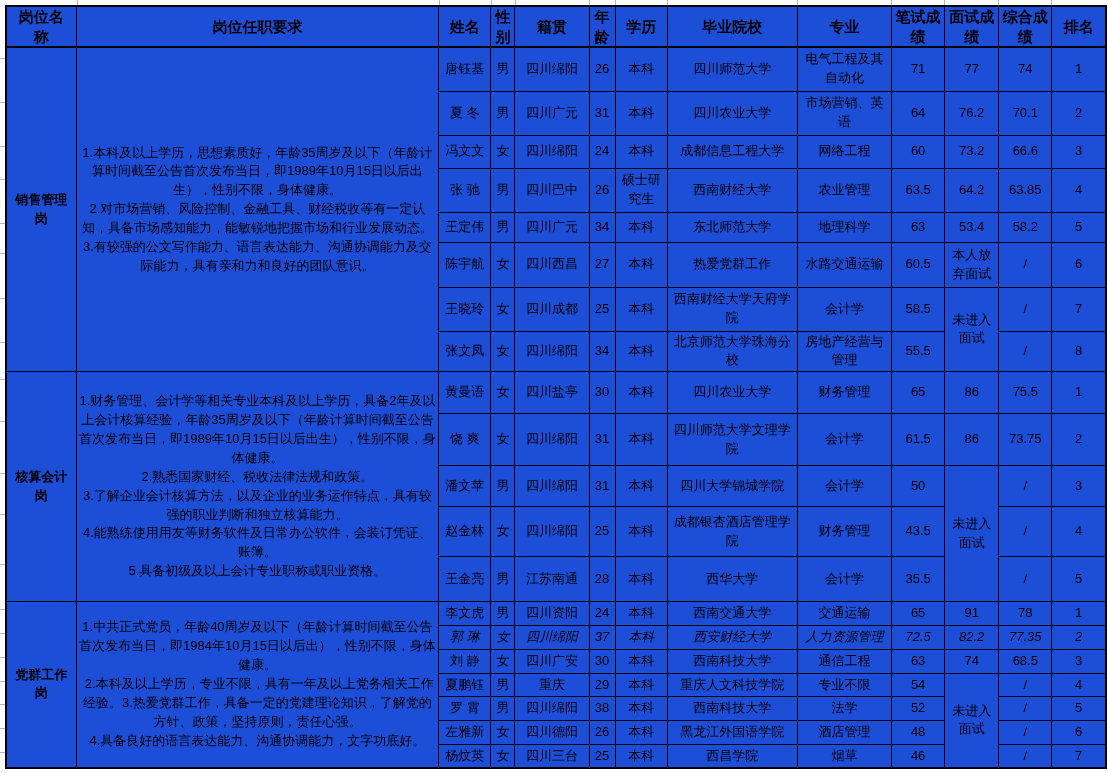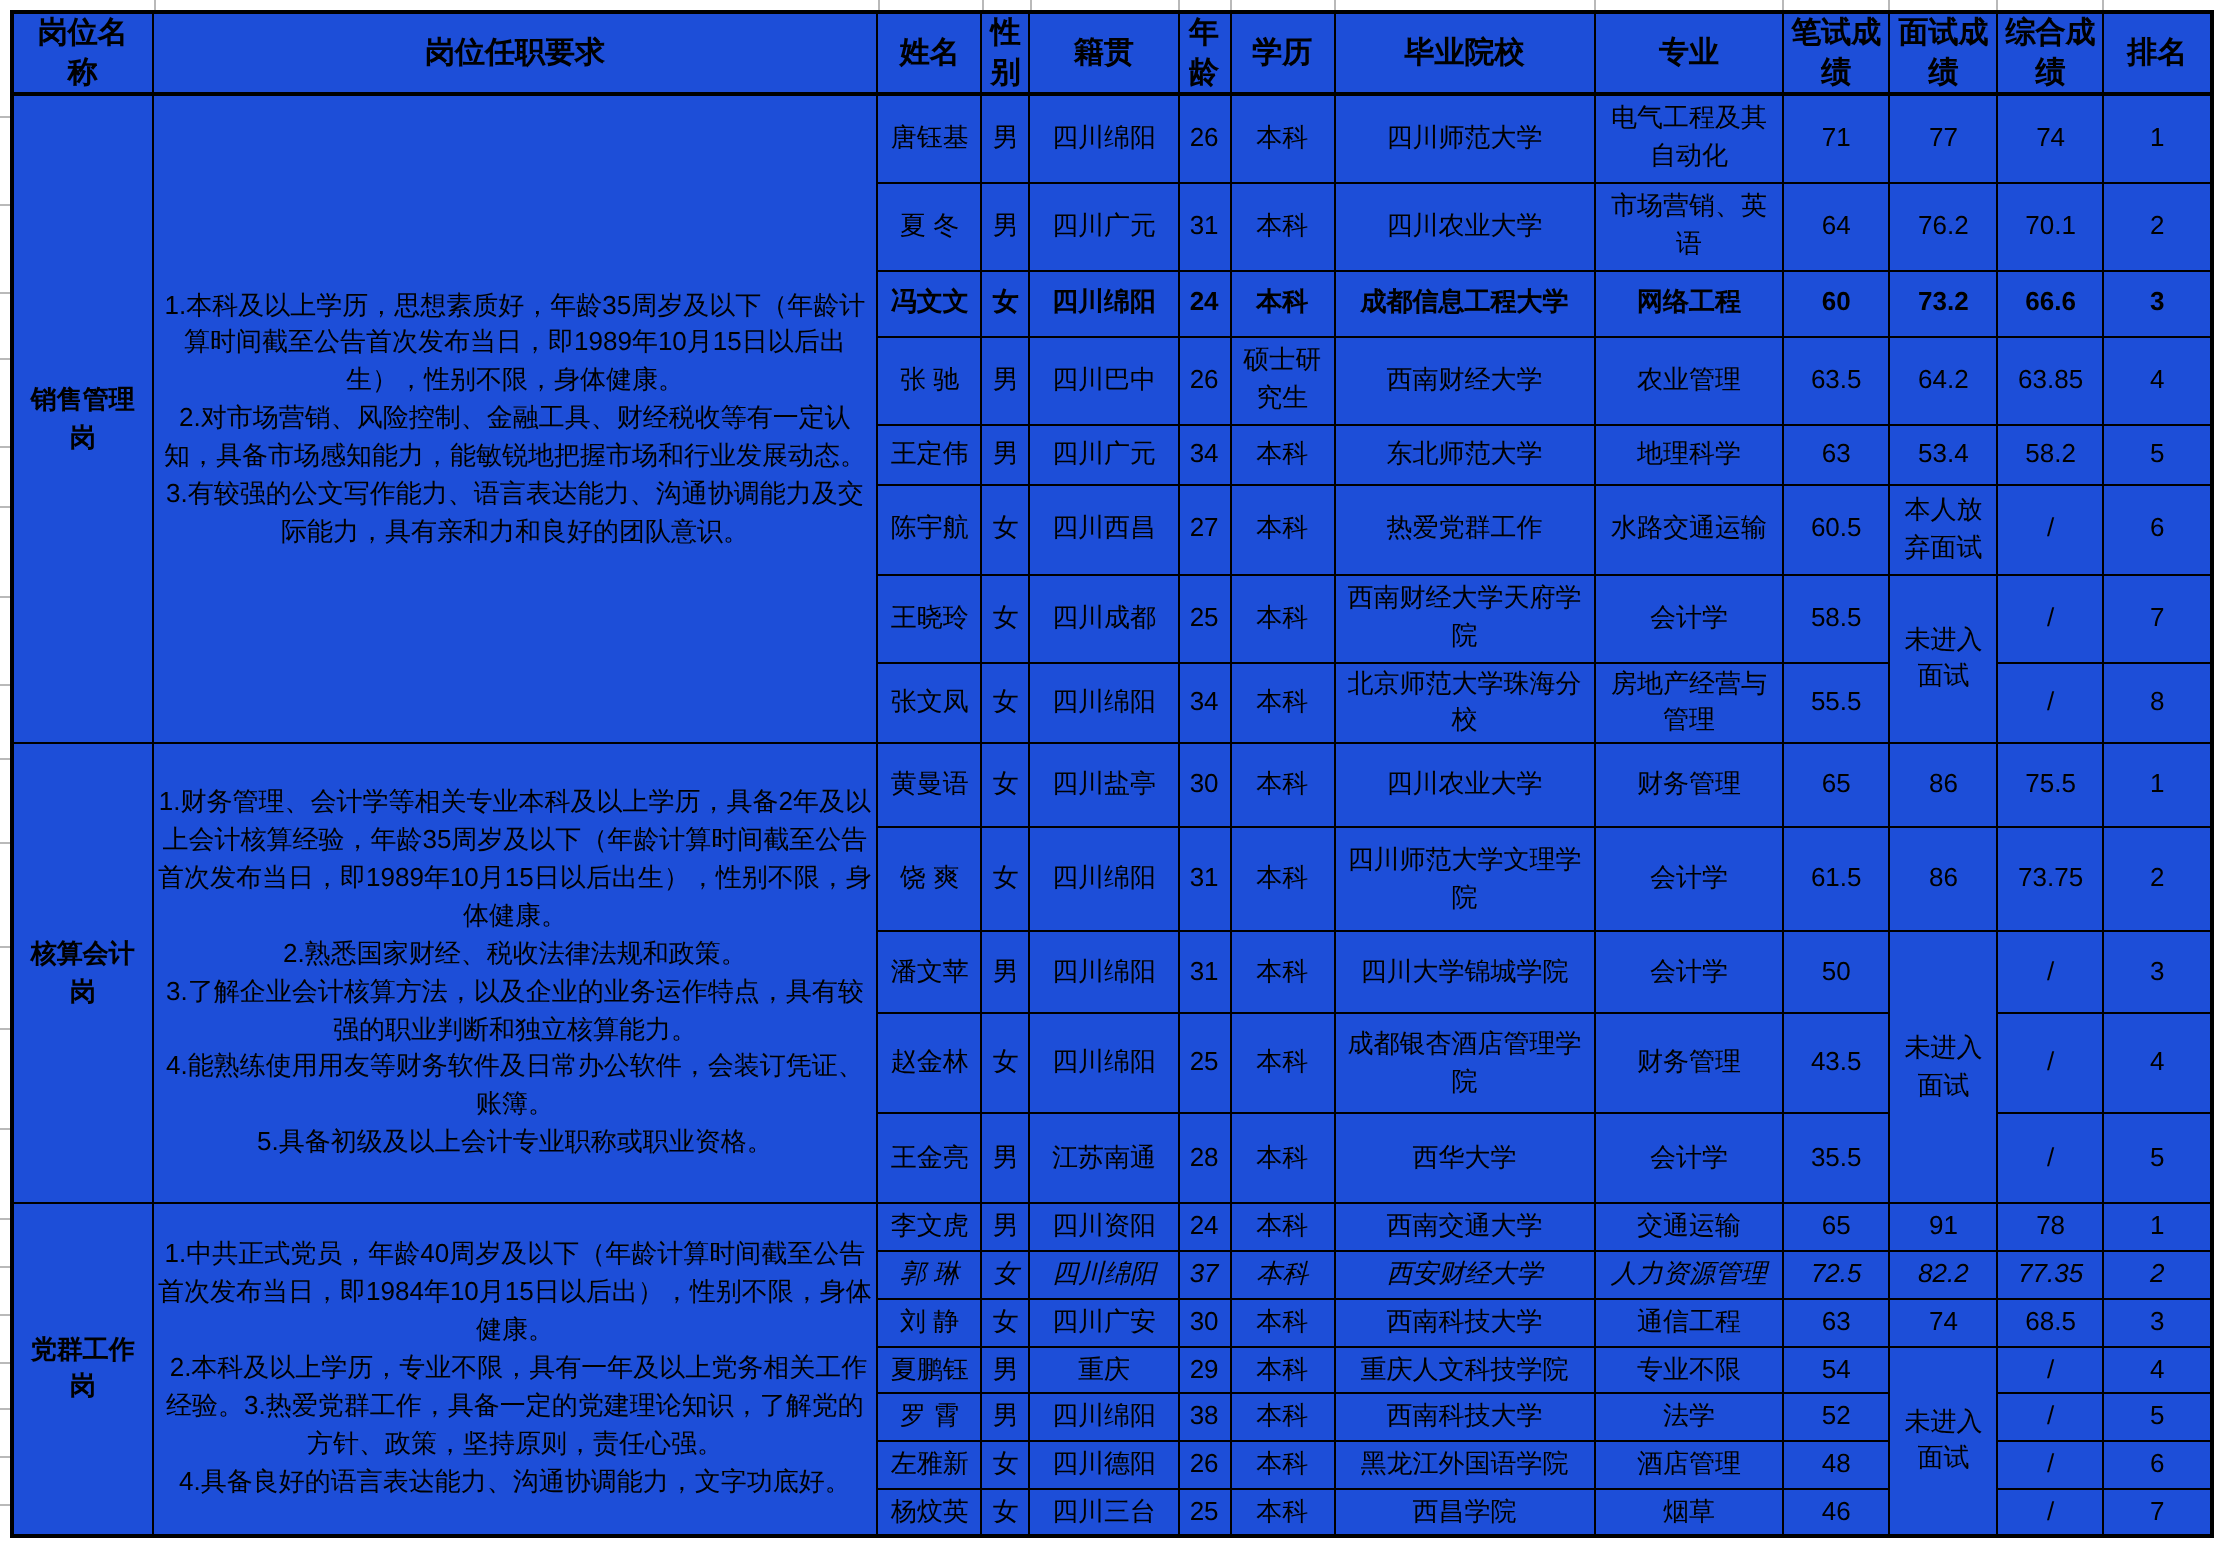--- a/index.html
+++ b/index.html
@@ -94,21 +94,21 @@
         <td>四川广元</td>
         <td>31</td>
         <td>本科</td>
         <td>四川农业大学</td>
         <td>市场营销、英语</td>
         <td>64</td>
         <td>76.2</td>
         <td>70.1</td>
         <td>2</td>
       </tr>
-      <tr class="g0" style="height: 33px; font-weight: bold;">
+      <tr class="g0" style="height: 33px;">
         <td>冯文文</td>
         <td>女</td>
         <td>四川绵阳</td>
         <td>24</td>
         <td>本科</td>
         <td>成都信息工程大学</td>
         <td>网络工程</td>
         <td>60</td>
         <td>73.2</td>
         <td>66.6</td>

